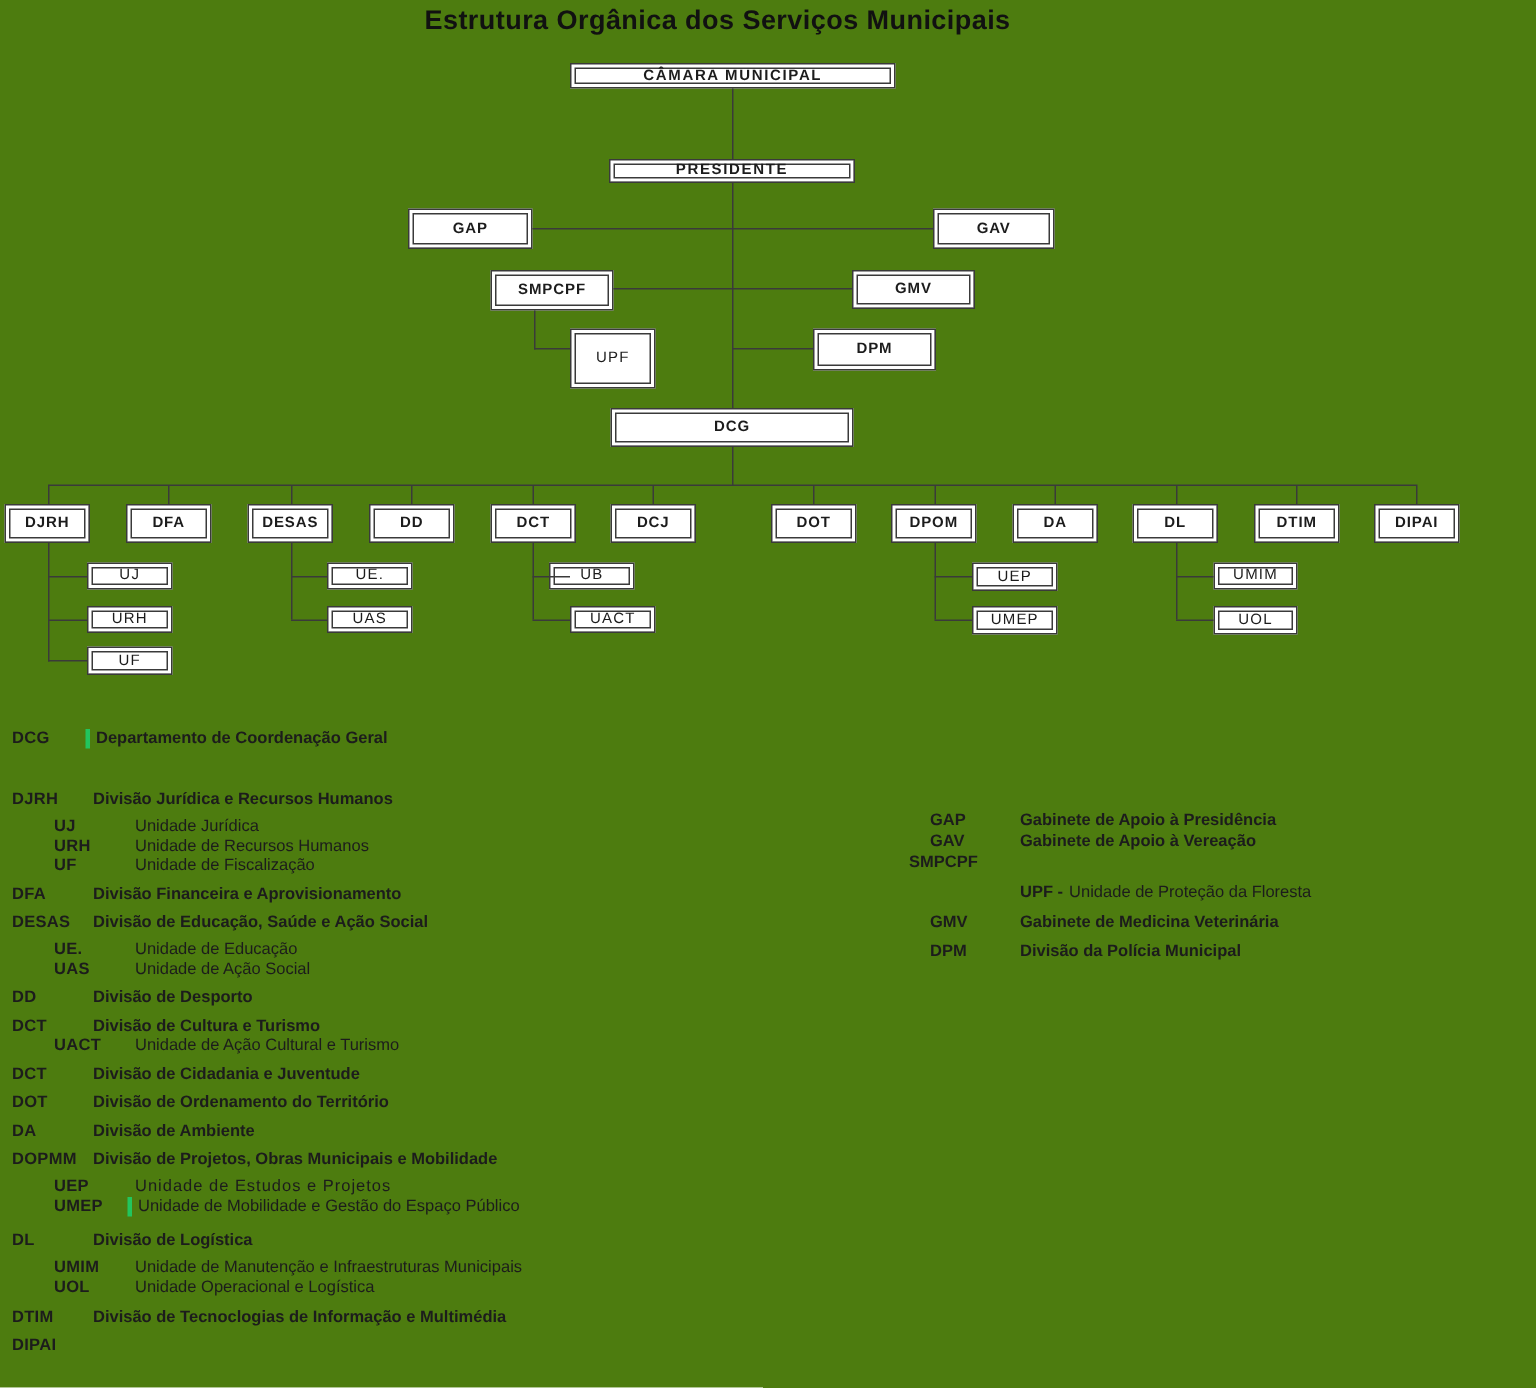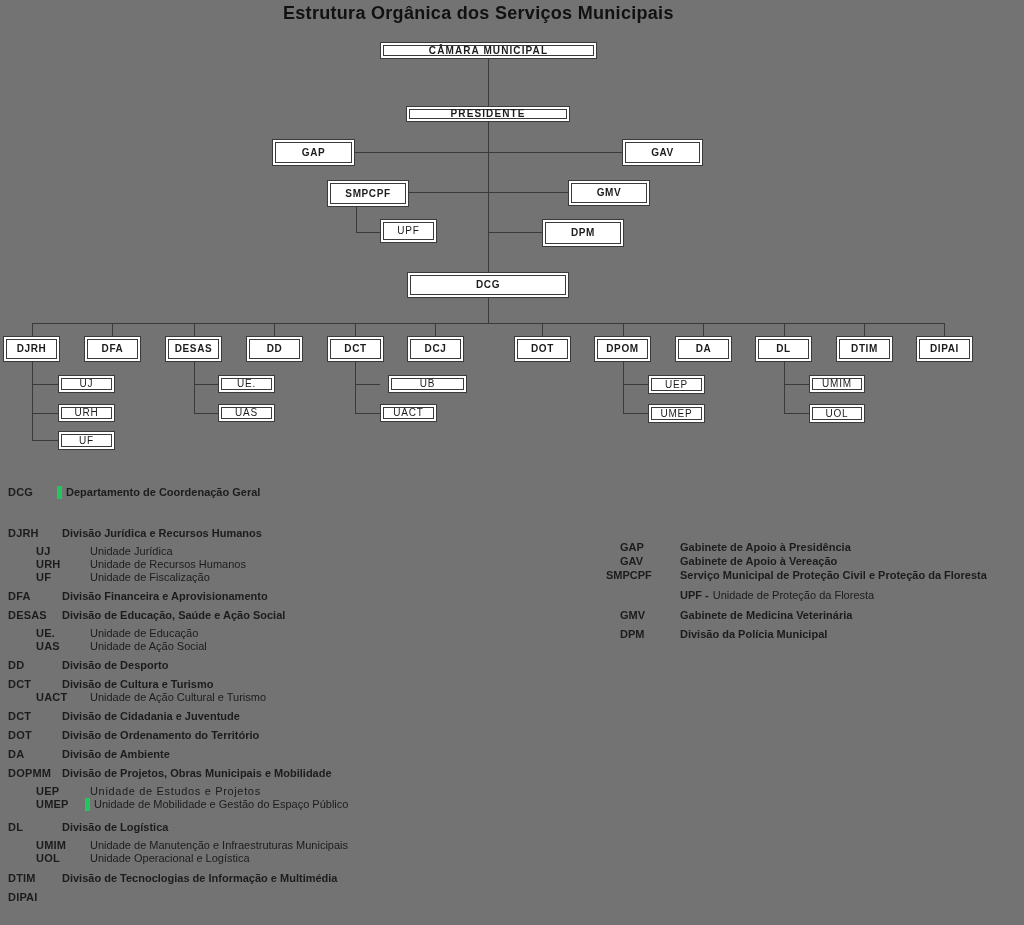--- a/index.html
+++ b/index.html
@@ -1,19 +1,19 @@
 <!DOCTYPE html>
 <html style="--ink: #1c1c1c; --line: #3a3a3a;"><head>
 <meta charset="utf-8">
 <style>
   :root { --ink:#1c1c1c; --line:#3a3a3a; }
   * { box-sizing:border-box; }
   html,body { margin:0; padding:0; background:#fff; }
   #canvas {
-    position:relative; width:1024px; height:925px; background:#737373;
+    position:relative; width:1024px; height:925px; background:#4d7c0f;
     font-family:"Liberation Sans", sans-serif; color:var(--ink); overflow:hidden;
   }
   .title {
     position:absolute; left:283px; top:3px; white-space:nowrap;
     font-size:18px; font-weight:bold; letter-spacing:0.3px; color:#111;
   }
   
   .node {
     position:absolute; background:#fff;
     border:1px solid var(--line);
@@ -27,21 +27,21 @@
   .vline { position:absolute; width:1px; background:var(--line); }
 
   
   .legend-left { position:absolute; left:8px; top:486px; font-size:11px; }
   .lg-row { display:flex; line-height:13px; }
   .lg-abbr { width:54px; flex:none; font-weight:bold; letter-spacing:0.2px; }
   .lg-row.dept .lg-text { font-weight:bold; }
   .lg-row.unit { margin-left:28px; }
   .mt5 { margin-top:5px; } .mt6 { margin-top:6px; } .mt7 { margin-top:7px; }
   .mt10 { margin-top:10px; } .mt28 { margin-top:28px; }
-  .divider { border-left:5px solid #22c55e; padding-left:4px; margin-left:-5px; }
+  .divider { border-left:3px solid #22c55e; padding-left:4px; margin-left:-5px; }
   .wide { letter-spacing:0.06em; }
 
   .legend-right { position:absolute; left:606px; top:540px; font-size:11px; }
   .lg-row-r { display:flex; line-height:14px; font-weight:bold; }
   .lg-abbr-r { width:74px; flex:none; padding-left:14px; }
   .lg-abbr-r.flush { padding-left:0; }
   .upf-prefix { font-weight:bold; margin-right:4px; white-space:nowrap; }
   .upf-text { font-weight:normal; white-space:nowrap; }
   .lg-text { white-space:nowrap; }
 </style>
@@ -51,21 +51,21 @@
 <div id="canvas">
 
   <div class="title">Estrutura Orgânica dos Serviços Municipais</div>
 
   <div class="node" style="left:380px;top:42px;width:217px;height:17px;letter-spacing:1.1px">CÂMARA MUNICIPAL</div>
   <div class="node" style="left:406px;top:106px;width:164px;height:16px;letter-spacing:1.1px">PRESIDENTE</div>
   <div class="node" style="left:272px;top:139px;width:83px;height:27px">GAP</div>
   <div class="node" style="left:622px;top:139px;width:81px;height:27px">GAV</div>
   <div class="node" style="left:327px;top:180px;width:82px;height:27px">SMPCPF</div>
   <div class="node" style="left:568px;top:180px;width:82px;height:26px">GMV</div>
-  <div class="node sub" style="left:380px;top:219px;width:57px;height:24px">UPF</div>
+  <div class="node sub" style="left:380px;top:219px;width:57px;height:40px">UPF</div>
   <div class="node" style="left:542px;top:219px;width:82px;height:28px">DPM</div>
   <div class="node" style="left:407px;top:272px;width:162px;height:26px">DCG</div>
 
   <div class="node" style="left:3px;top:336px;width:57px;height:26px">DJRH</div>
   <div class="node" style="left:84px;top:336px;width:57px;height:26px">DFA</div>
   <div class="node" style="left:165px;top:336px;width:57px;height:26px">DESAS</div>
   <div class="node" style="left:246px;top:336px;width:57px;height:26px">DD</div>
   <div class="node" style="left:327px;top:336px;width:57px;height:26px">DCT</div>
   <div class="node" style="left:407px;top:336px;width:57px;height:26px">DCJ</div>
   <div class="node" style="left:514px;top:336px;width:57px;height:26px">DOT</div>
@@ -73,21 +73,21 @@
   <div class="node" style="left:675px;top:336px;width:57px;height:26px">DA</div>
   <div class="node" style="left:755px;top:336px;width:57px;height:26px">DL</div>
   <div class="node" style="left:836px;top:336px;width:57px;height:26px">DTIM</div>
   <div class="node" style="left:916px;top:336px;width:57px;height:26px">DIPAI</div>
 
   <div class="node sub" style="left:58px;top:375px;width:57px;height:18px">UJ</div>
   <div class="node sub" style="left:58px;top:404px;width:57px;height:18px">URH</div>
   <div class="node sub" style="left:58px;top:431px;width:57px;height:19px">UF</div>
   <div class="node sub" style="left:218px;top:375px;width:57px;height:18px">UE.</div>
   <div class="node sub" style="left:218px;top:404px;width:57px;height:18px">UAS</div>
-  <div class="node sub" style="left:388px;top:375px;width:79px;height:18px">UB</div>
+  <div class="node sub" style="left:366px;top:375px;width:57px;height:18px">UB</div>
   <div class="node sub" style="left:380px;top:404px;width:57px;height:18px">UACT</div>
   <div class="node sub" style="left:648px;top:375px;width:57px;height:19px">UEP</div>
   <div class="node sub" style="left:648px;top:404px;width:57px;height:19px">UMEP</div>
   <div class="node sub" style="left:809px;top:375px;width:56px;height:18px">UMIM</div>
   <div class="node sub" style="left:809px;top:404px;width:56px;height:19px">UOL</div>
 
   <div class="vline" style="left:488px;top:59px;height:47px"></div>
   <div class="vline" style="left:488px;top:122px;height:150px"></div>
   <div class="hline" style="left:355px;top:152px;width:267px"></div>
   <div class="hline" style="left:409px;top:192px;width:159px"></div>
@@ -229,21 +229,20 @@
     <div class="lg-row-r">
       <span class="lg-abbr-r">GAP</span>
       <span class="lg-text">Gabinete de Apoio à Presidência</span>
     </div>
     <div class="lg-row-r">
       <span class="lg-abbr-r">GAV</span>
       <span class="lg-text">Gabinete de Apoio à Vereação</span>
     </div>
     <div class="lg-row-r">
       <span class="lg-abbr-r flush">SMPCPF</span>
-      <span class="lg-text">Serviço Municipal de Proteção Civil e Proteção da Floresta</span>
     </div>
     <div class="lg-row-r mt6">
       <span class="lg-abbr-r"></span>
       <span class="upf-prefix">UPF -</span>
       <span class="upf-text">Unidade de Proteção da Floresta</span>
     </div>
     <div class="lg-row-r mt6">
       <span class="lg-abbr-r">GMV</span>
       <span class="lg-text">Gabinete de Medicina Veterinária</span>
     </div>

